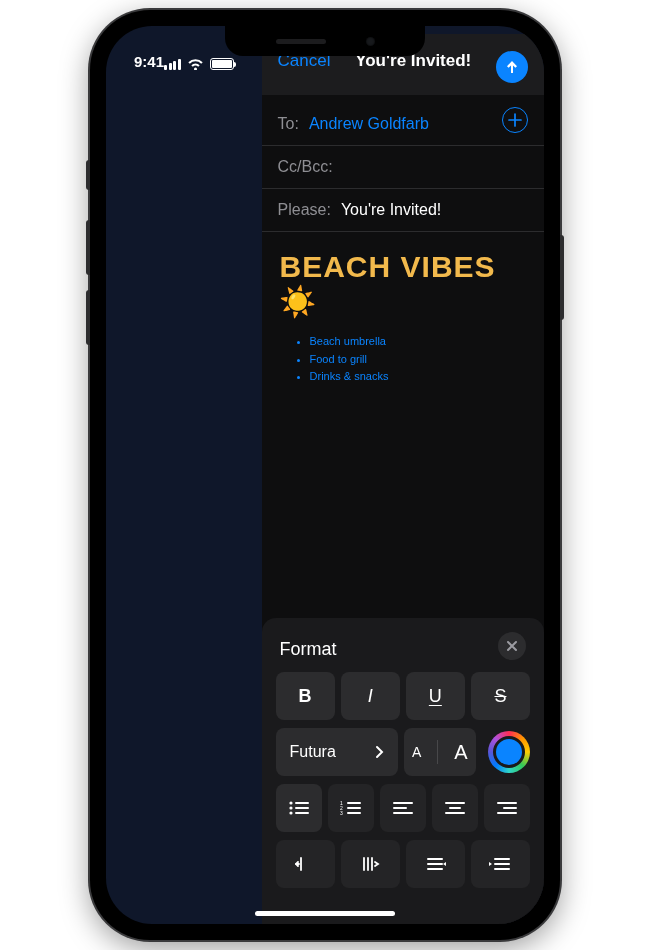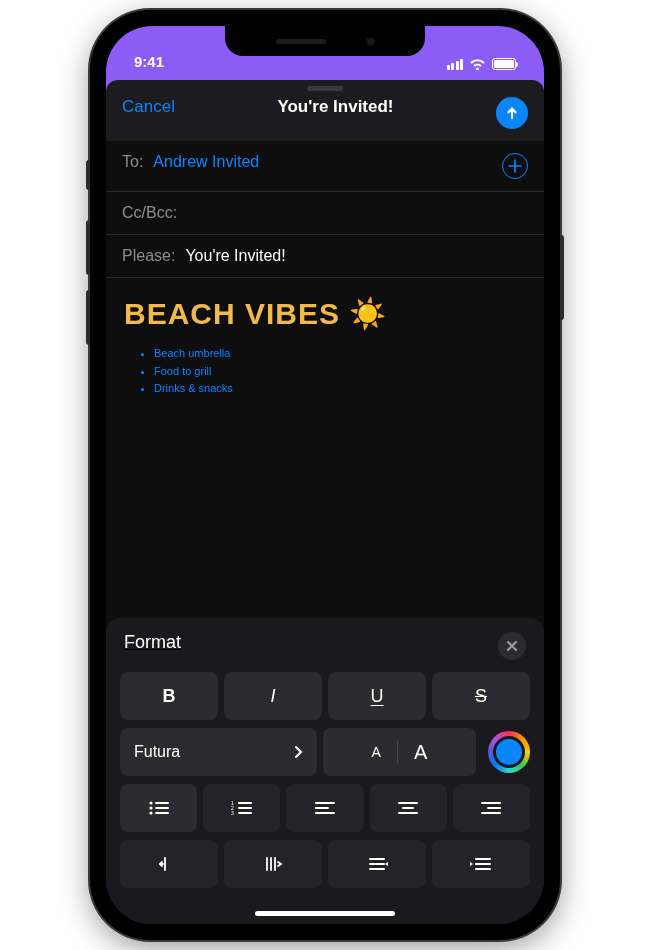--- a/index.html
+++ b/index.html
@@ -24,26 +24,25 @@
     box-shadow: 0 0 0 2px #3a3a3c, 0 8px 30px rgba(0,0,0,.4);
   }
   .side-btn { position:absolute; background:#2c2c2e; }
   .side-btn.l1 { left:-4px; top:150px; width:4px; height:30px; border-radius:3px 0 0 3px;}
   .side-btn.l2 { left:-4px; top:210px; width:4px; height:55px; border-radius:3px 0 0 3px;}
   .side-btn.l3 { left:-4px; top:280px; width:4px; height:55px; border-radius:3px 0 0 3px;}
   .side-btn.r1 { right:-4px; top:225px; width:4px; height:85px; border-radius:0 3px 3px 0;}
   .screen {
     width: 100%;
     height: 100%;
-    background: #8b5cf6;
+    background: #0f172a;
     border-radius: 46px;
     overflow: hidden;
     position: relative;
     display: flex;
-    flex-direction: column;
   }
   .notch {
     position: absolute;
     top: 0; left: 50%;
     transform: translateX(-50%);
     width: 200px; height: 30px;
     background: #000;
     border-bottom-left-radius: 18px;
     border-bottom-right-radius: 18px;
     z-index: 50;
@@ -87,21 +86,21 @@
     padding: 6px 16px 12px;
   }
   .navbar .cancel { color:#0a84ff; font-size:17px; }
   .navbar .title { color:#fff; font-size:17px; font-weight:600; }
   .send {
     width:32px; height:32px; border-radius:50%;
     background:#0a84ff; display:flex; align-items:center; justify-content:center;
   }
   .compose { background:#0e0e0f; flex:1; display:flex; flex-direction:column; }
   .row {
-    display:flex; align-items:flex-start; gap:10px;
+    display:flex; align-items:flex-end; gap:10px;
     padding: 12px 16px;
     border-bottom: 0.5px solid #2c2c2e;
     font-size:16px;
   }
   .row .label { color:#8e8e93; }
   .row .value { color:#fff; }
   .row .recipient { color:#0a84ff; }
   .row .add { margin-left:auto; width:26px; height:26px; border:1.5px solid #0a84ff; border-radius:50%; display:flex; align-items:center; justify-content:center; color:#0a84ff; font-size:20px; line-height:1;}
   .body {
     padding: 18px 18px 8px;
@@ -115,21 +114,21 @@
   .para { color:#0a84ff; font-size:15px; margin-top:18px; line-height:1.35; max-width: 320px;}
   .body ul { color:#0a84ff; font-size:11px; margin:14px 0 0 30px; line-height:1.6;}
   
   .fmt {
     margin-top:auto;
     background:#1a1a1c;
     border-top-left-radius: 14px;
     border-top-right-radius: 14px;
     padding: 14px 10px 28px;
   }
-  .fmt-head { display:flex; align-items:flex-start; justify-content:space-between; padding:0 8px 12px;text-decoration:underline;}
+  .fmt-head { display:flex; align-items:flex-end; justify-content:space-between; padding:0 8px 12px;}
   .fmt-head .t { color:#fff; font-size:18px; font-weight:400; }
   .close {
     width:28px; height:28px; border-radius:50%; background:#2c2c2e;
     display:flex; align-items:center; justify-content:center; color:#9b9ba1; font-size:15px; font-weight:600;
   }
   .row-btns { display:flex; gap:6px; padding:0 4px 8px;}
   .btn {
     background:#2c2c2e; border-radius:8px;
     display:flex; align-items:center; justify-content:center;
     color:#fff; height:48px;
@@ -195,21 +194,21 @@
         <span class="send">
           <svg width="16" height="16" viewBox="0 0 16 16">
               <path fill="#fff" d="M8 2l5 5.2-1.6 1.6L9 6.4V14H7V6.4L4.6 8.8 3 7.2 8 2z"></path>
             </svg>
         </span>
       </div>
 
       <div class="compose">
         <div class="row">
           <span class="label">To:</span>
-          <span class="recipient">Andrew Invited</span>
+          <span class="recipient">Andrew Goldfarb</span>
           <span class="add">
             <svg width="14" height="14" viewBox="0 0 14 14">
                 <path stroke="#0a84ff" stroke-width="1.7" stroke-linecap="round" d="M7 1v12M1 7h12"></path>
               </svg>
           </span>
         </div>
         <div class="row">
           <span class="label">Cc/Bcc:</span>
         </div>
         <div class="row">

